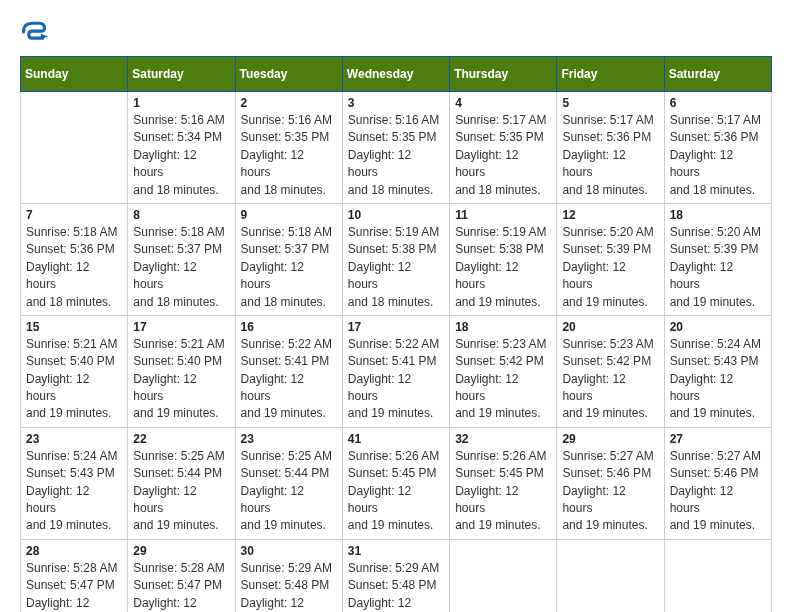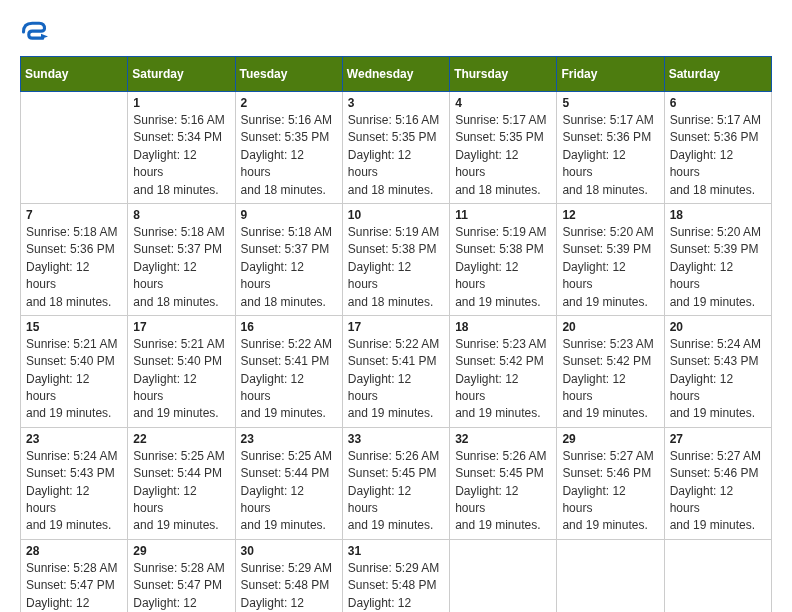--- a/index.html
+++ b/index.html
@@ -299,21 +299,21 @@
 and 19 minutes.</div>
           </td>
           <td>
             <div class="day-number">23</div>
             <div class="day-info" style="white-space: pre-line;">Sunrise: 5:25 AM
 Sunset: 5:44 PM
 Daylight: 12 hours
 and 19 minutes.</div>
           </td>
           <td>
-            <div class="day-number">33</div>
+            <div class="day-number">41</div>
             <div class="day-info" style="white-space: pre-line;">Sunrise: 5:26 AM
 Sunset: 5:45 PM
 Daylight: 12 hours
 and 19 minutes.</div>
           </td>
           <td>
             <div class="day-number">32</div>
             <div class="day-info" style="white-space: pre-line;">Sunrise: 5:26 AM
 Sunset: 5:45 PM
 Daylight: 12 hours

